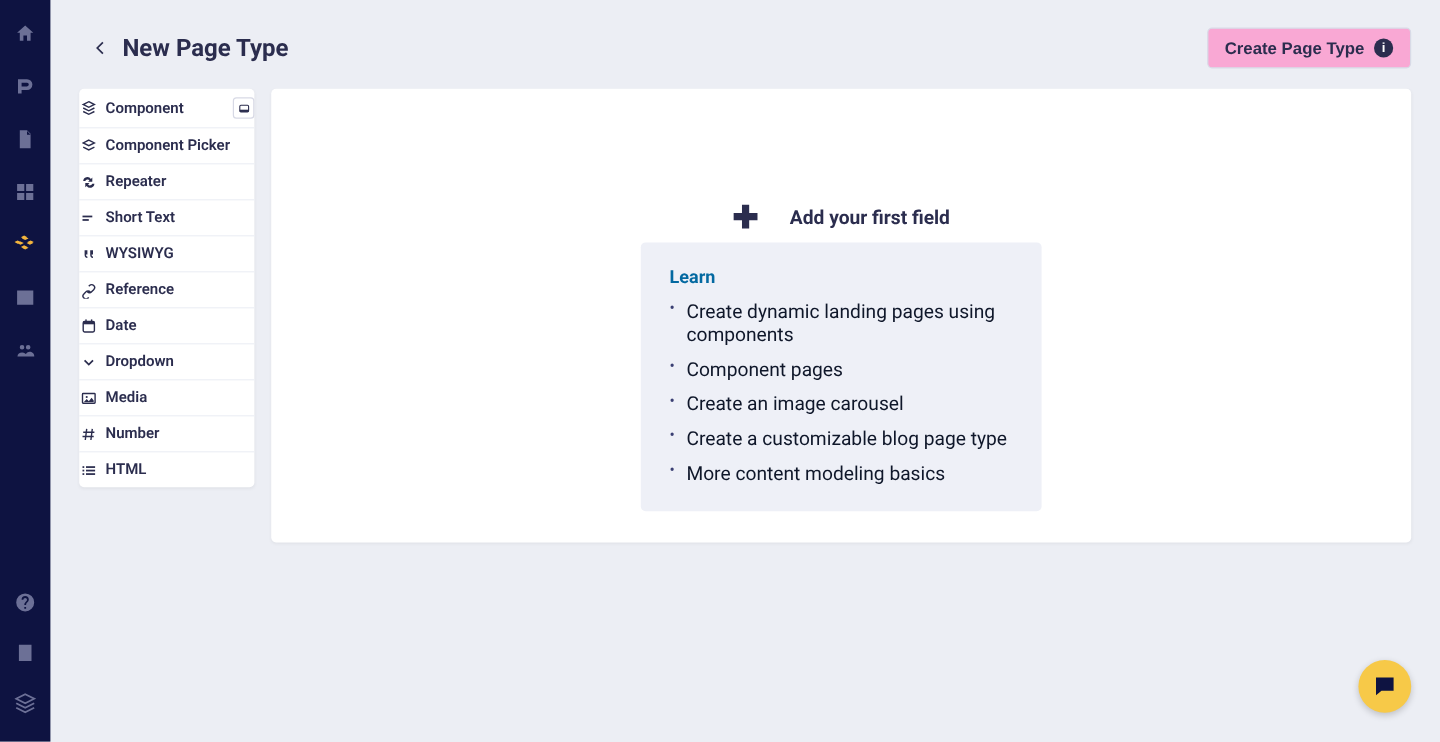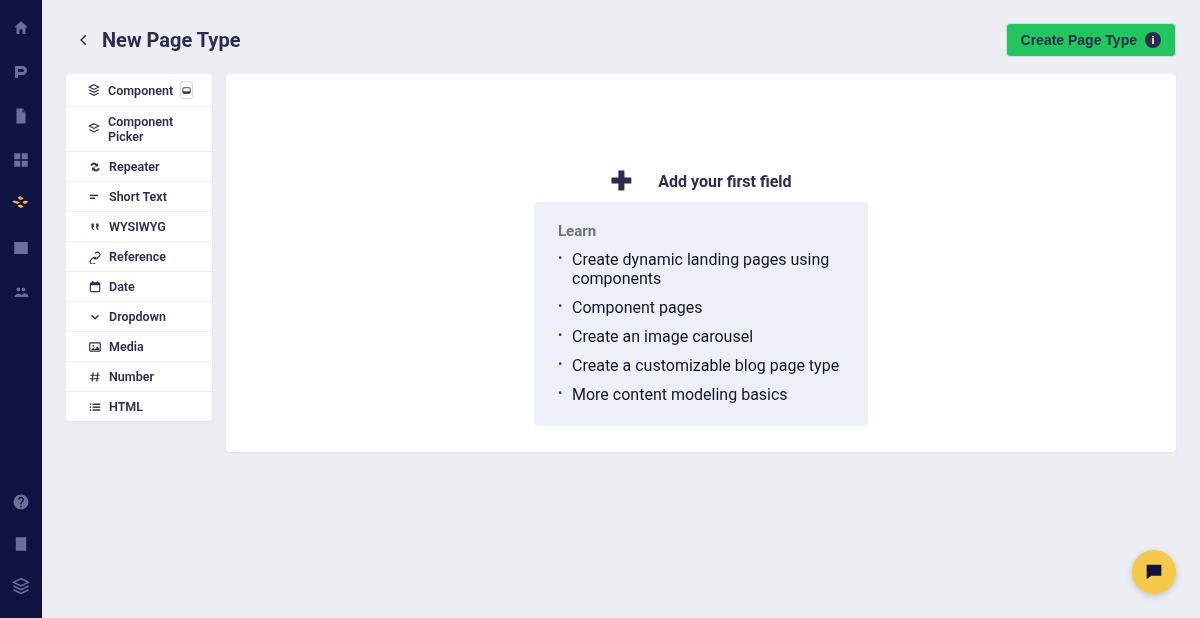--- a/index.html
+++ b/index.html
@@ -47,21 +47,21 @@
     width:24px; height:24px; display:flex; align-items:center; justify-content:center;
     color:#2b2d4e; cursor:pointer; margin-right:6px;
   }
   .page-title {
     font-size: 20px;
     font-weight: 700;
     color:#2b2d4e;
   }
   .create-btn {
     margin-left:auto;
-    background:#22c55e;
+    background:#f9a8d4;
     border:1px solid #d8dae6;
     border-radius:4px;
     padding:8px 14px;
     display:flex; align-items:center; gap:8px;
     font-size:14px;
     font-weight:600;
     color:#2b2d4e;
     cursor:pointer;
   }
   .info-circle {
@@ -83,21 +83,21 @@
   
   .field-panel {
     width: 146px;
     background:#fff;
     border-radius:4px;
     box-shadow:0 1px 3px rgba(0,0,0,.05);
     align-self:flex-start;
   }
   .field-row {
     display:flex; align-items:center;
-    padding:7px 21px;
+    padding:7px 0;
     gap:7px;
     font-size:12.5px;
     font-weight:600;
     color:#2b2d4e;
     border-bottom:1px solid #edeff5;
     cursor:pointer;
     position:relative;
   }
   .field-row:last-child { border-bottom:none; }
   .field-row .ficon {
@@ -140,21 +140,21 @@
   .learn-panel {
     position:absolute;
     left:50%; top:128px;
     transform:translateX(-50%);
     width:334px;
     background:#eef0f7;
     border-radius:4px;
     padding:20px 24px 22px 24px;
   }
   .learn-title {
-    font-size:15px; font-weight:700; color:#737373; margin-bottom:10px;
+    font-size:15px; font-weight:700; color:#0369a1; margin-bottom:10px;
   }
   .learn-list {
     list-style:none;
   }
   .learn-list li {
     position:relative;
     padding-left:14px;
     margin-bottom:10px;
   }
   .learn-list li:last-child { margin-bottom:0; }

